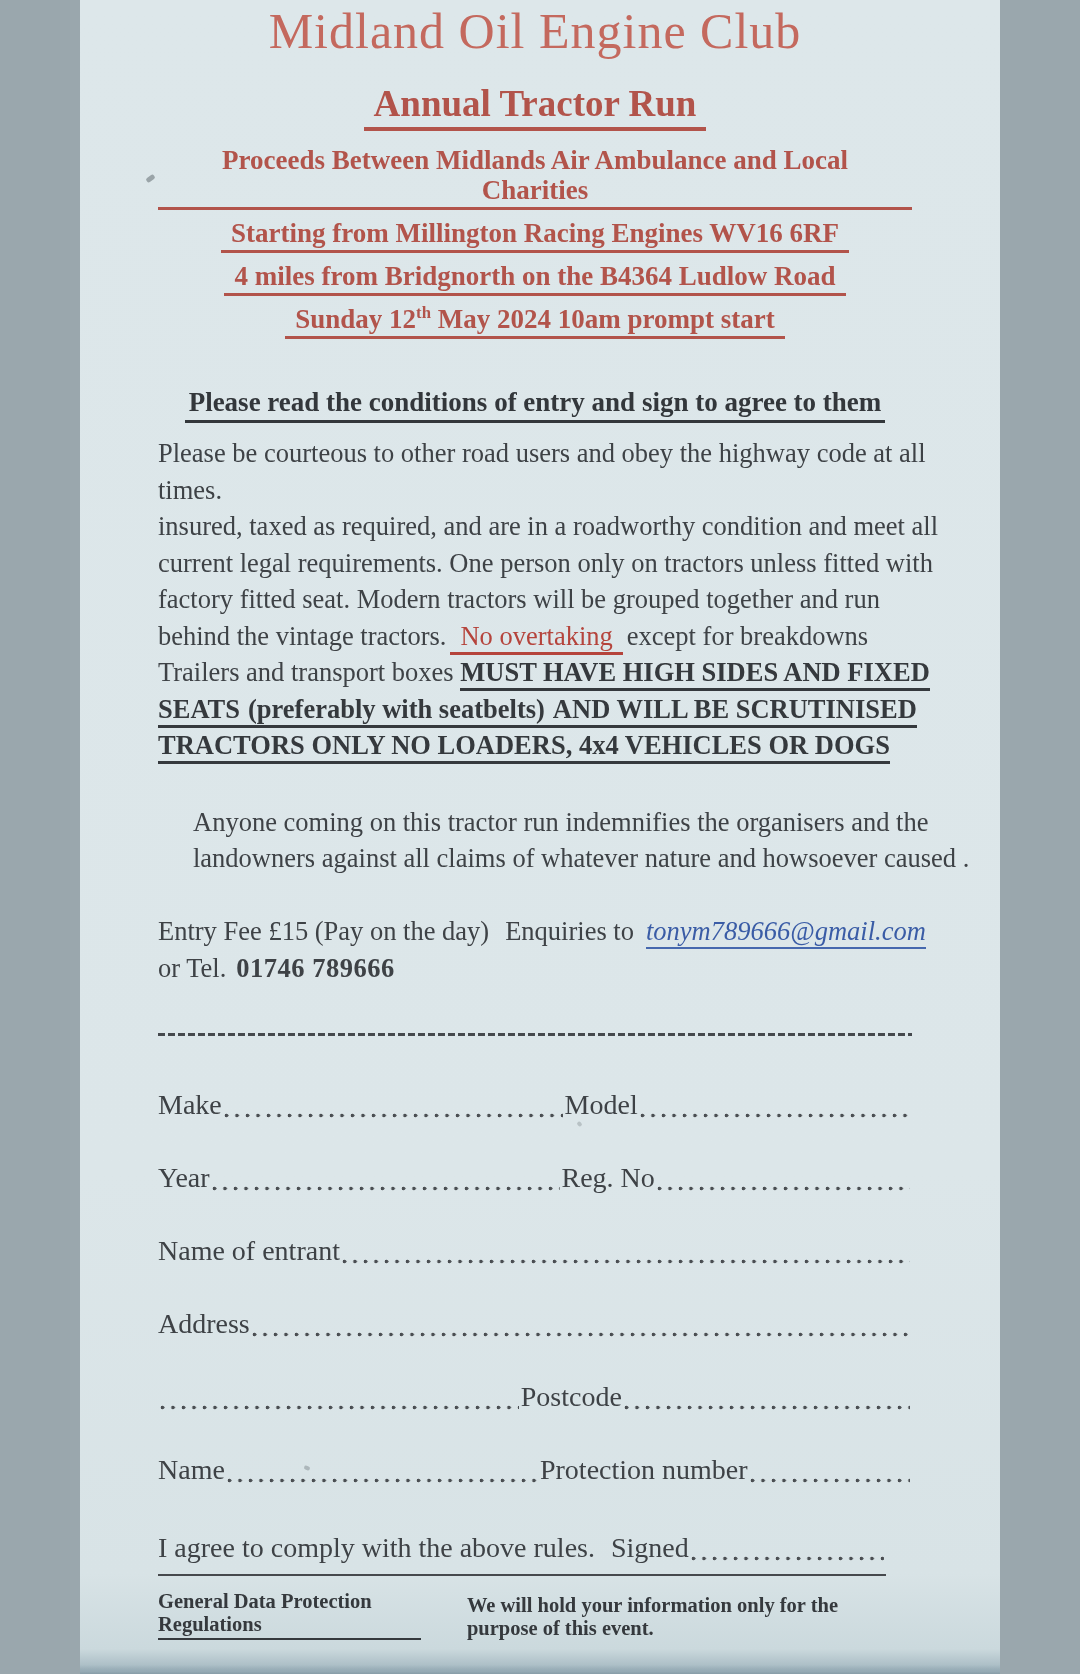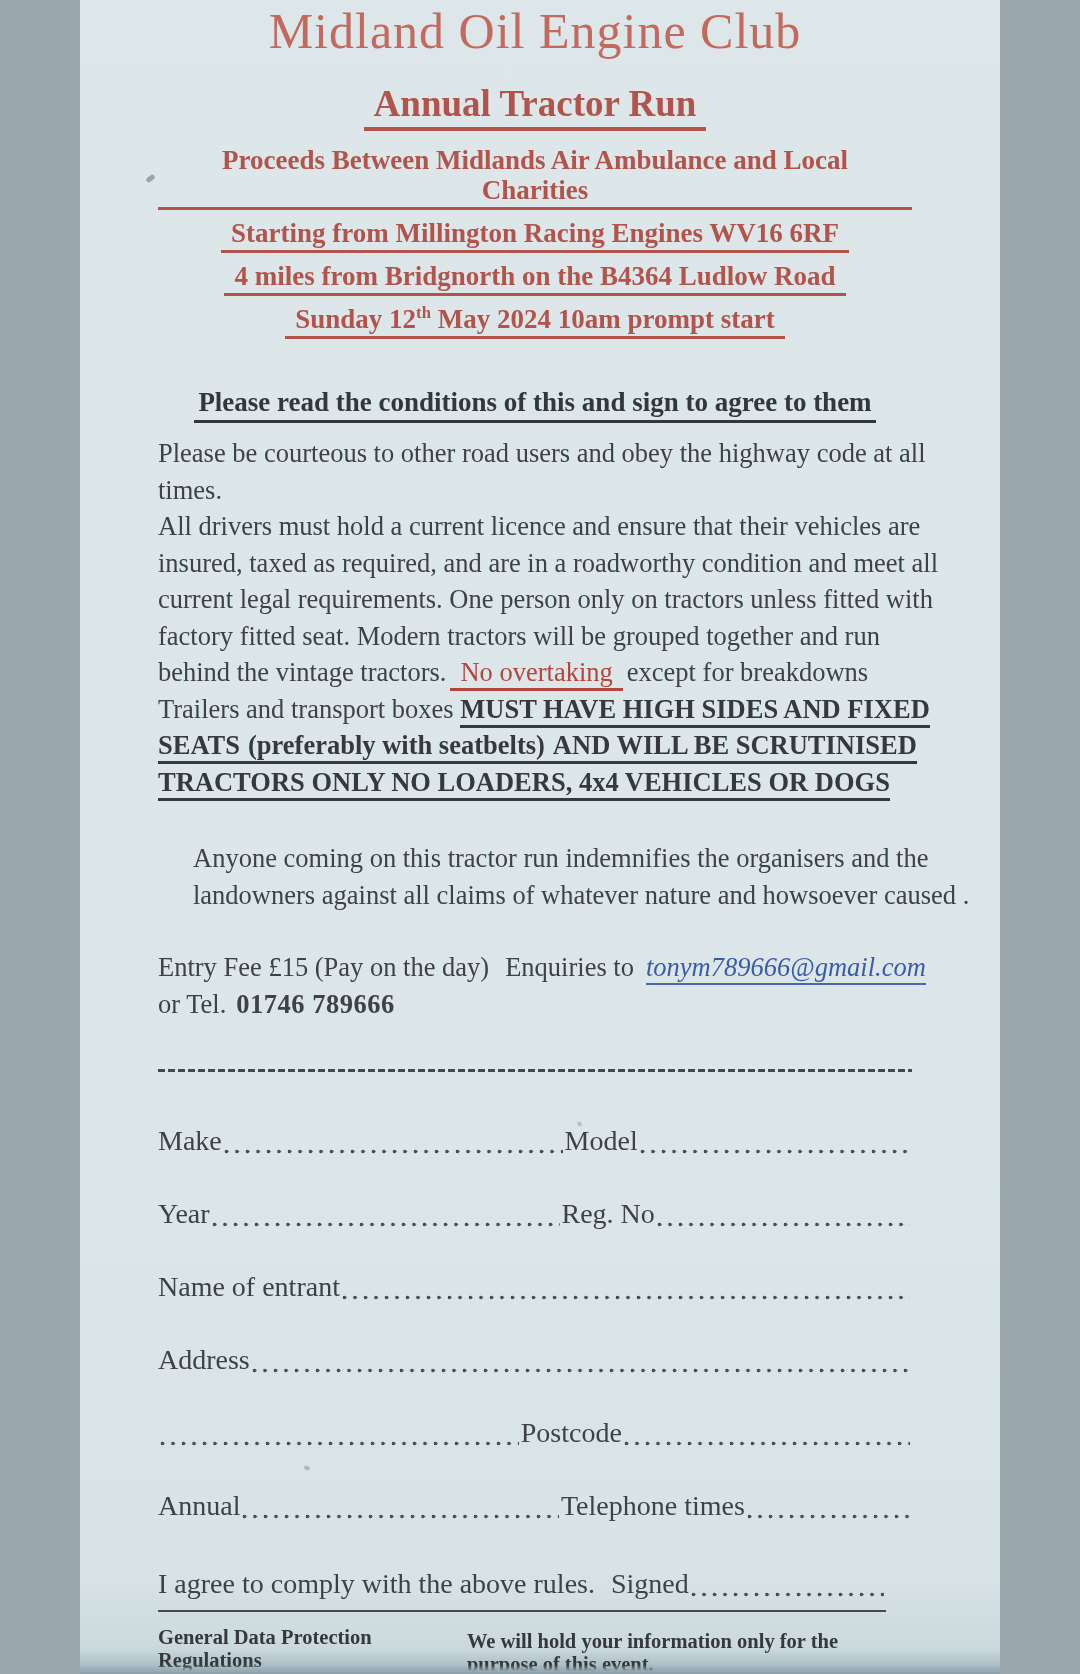--- a/index.html
+++ b/index.html
@@ -110,27 +110,26 @@
       </div>
       <div class="sub-line">
         <span class="u">4 miles from Bridgnorth on the B4364 Ludlow Road</span>
       </div>
       <div class="sub-line">
         <span class="u"><span>Sunday 12</span><sup class="ordinal">th</sup><span> May 2024 10am prompt start</span></span>
       </div>
     </div>
 
     <div class="cond-heading-wrap">
-      <span class="cond-heading">Please read the conditions of this and sign to agree to them</span>
+      <span class="cond-heading">Please read the conditions of entry and sign to agree to them</span>
     </div>
 
     <div class="body-lines">
       <div class="b-line">Please be courteous to other road users and obey the highway code at all</div>
       <div class="b-line">times.</div>
-      <div class="b-line">All drivers must hold a current licence and ensure that their vehicles are</div>
       <div class="b-line">insured, taxed as required, and are in a roadworthy condition and meet all</div>
       <div class="b-line">current legal requirements. One person only on tractors unless fitted with</div>
       <div class="b-line">factory fitted seat. Modern tractors will be grouped together and run</div>
       <div class="b-line"><span>behind the vintage tractors.</span><span class="red-u">No overtaking</span><span>except for breakdowns</span></div>
       <div class="b-line"><span>Trailers and transport boxes </span><span class="caps">MUST HAVE HIGH SIDES AND FIXED</span></div>
       <div class="b-line"><span class="caps">SEATS</span><span class="caps-mid">(preferably with seatbelts)</span><span class="caps">AND WILL BE SCRUTINISED</span></div>
       <div class="b-line"><span class="caps">TRACTORS ONLY NO LOADERS, 4x4 VEHICLES OR DOGS</span></div>
     </div>
 
     <div class="body-lines gap-top-40">
@@ -165,23 +164,23 @@
       <div class="form-row">
         <span>Address</span>
         <span class="leader"></span>
       </div>
       <div class="form-row">
         <span class="leader w-125"></span>
         <span>Postcode</span>
         <span class="leader"></span>
       </div>
       <div class="form-row">
-        <span>Annual</span>
+        <span>Name</span>
         <span class="leader w-115"></span>
-        <span>Telephone times</span>
+        <span>Protection number</span>
         <span class="leader w-060"></span>
       </div>
       <div class="agree-row">
         <span>I agree to comply with the above rules.</span>
         <span class="signed-label">Signed</span>
         <span class="leader"></span>
       </div>
     </div>
 
     <div class="gdpr-row">

